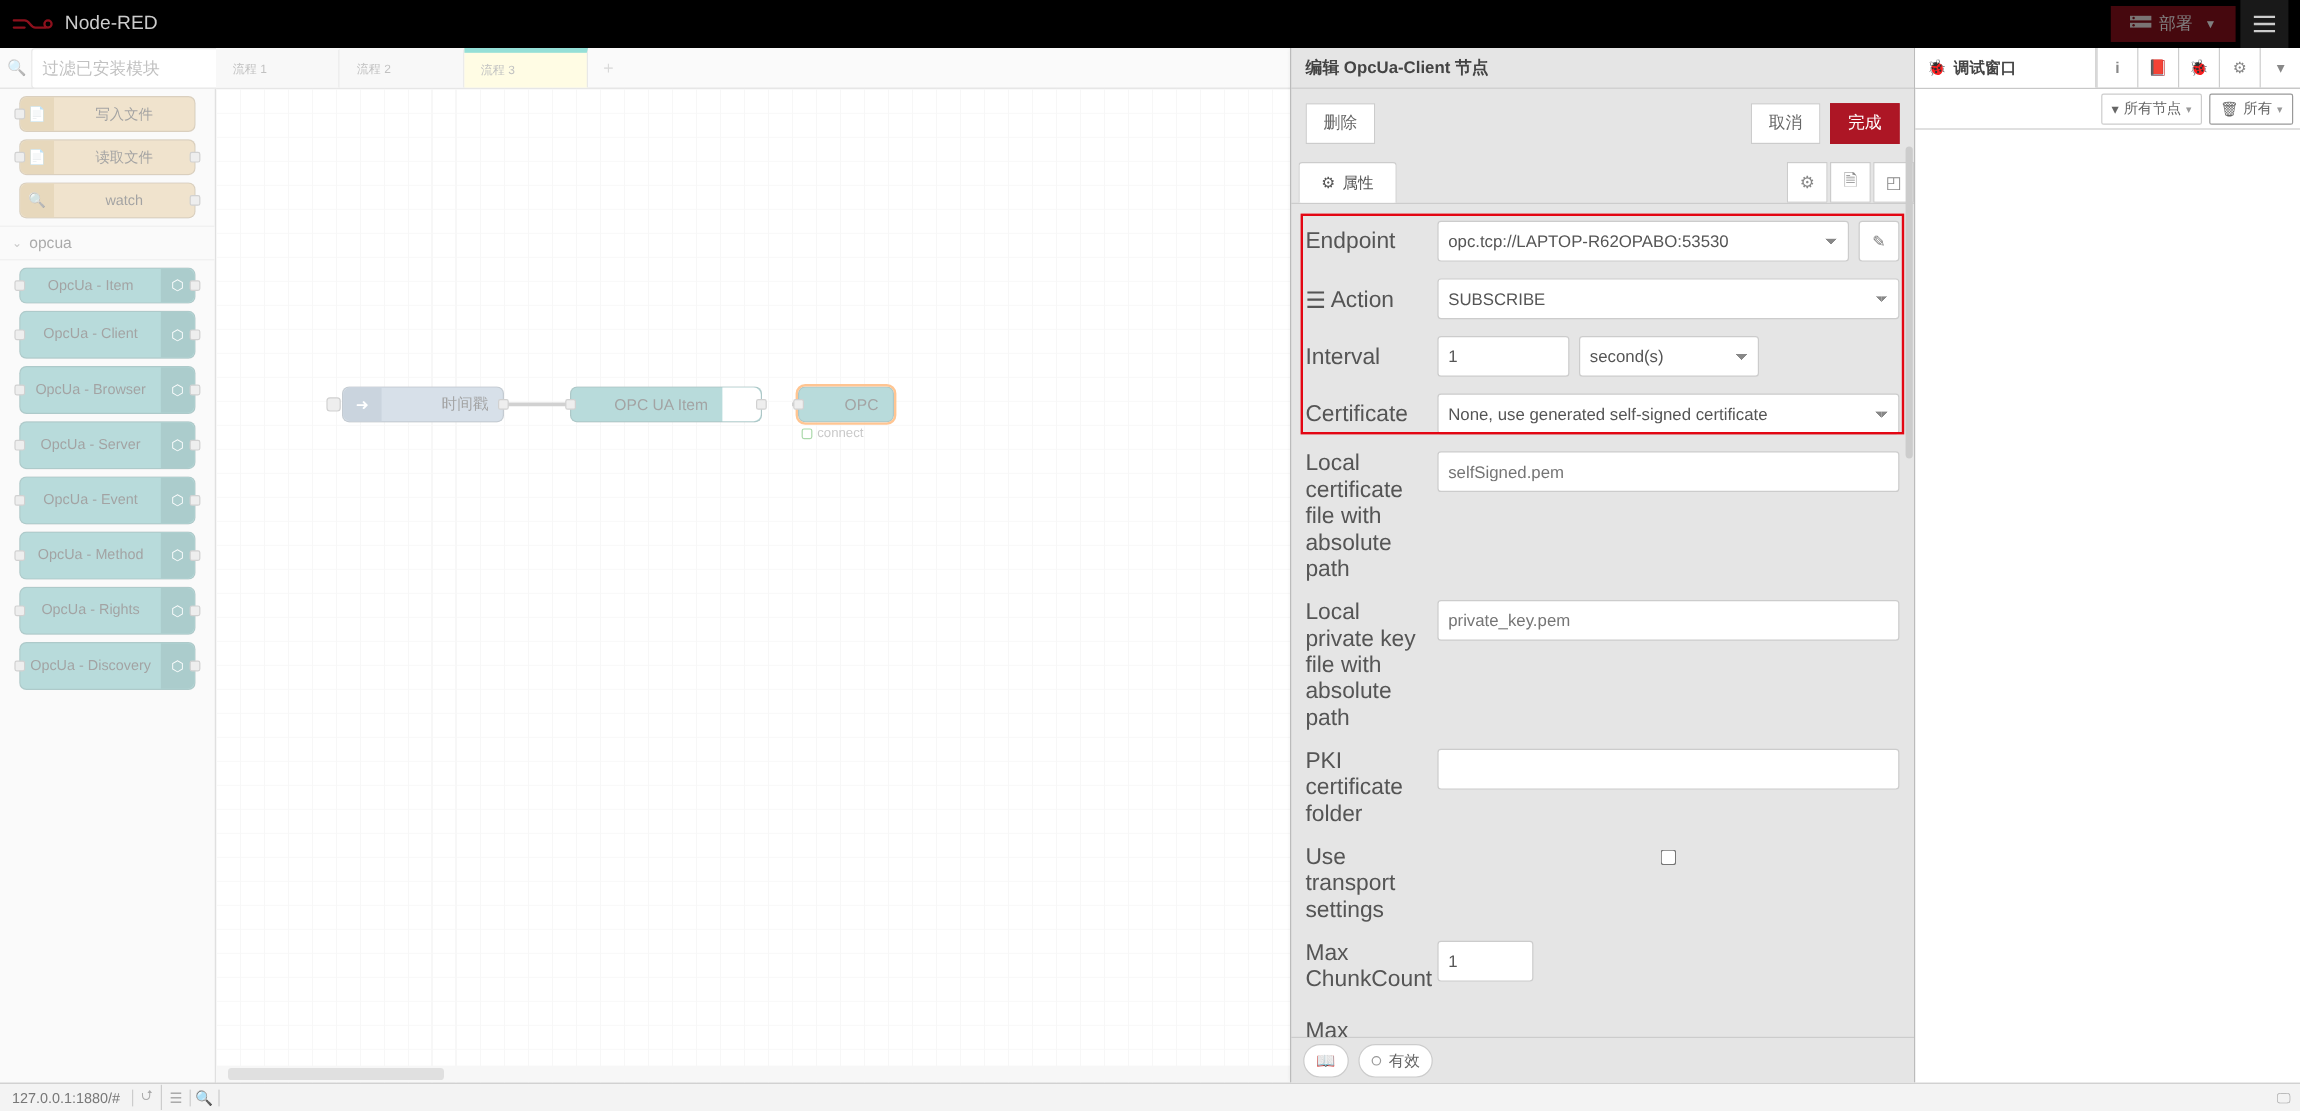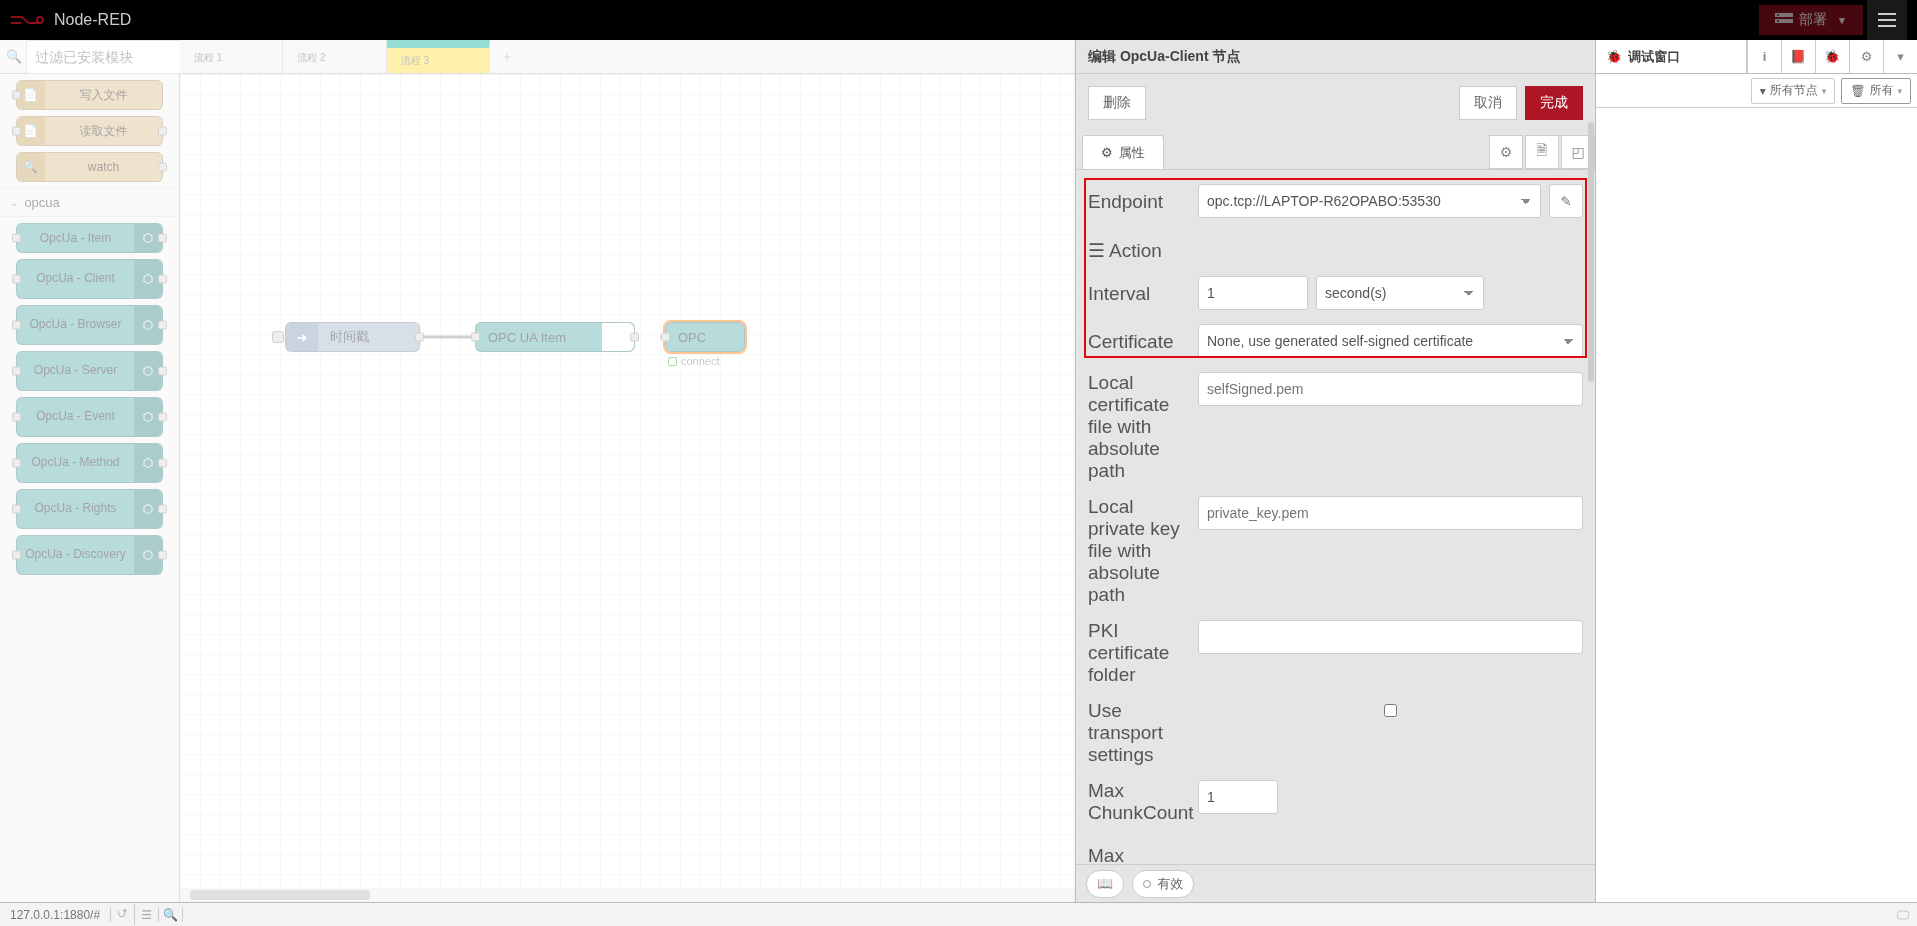--- a/index.html
+++ b/index.html
@@ -30,29 +30,29 @@
 .pal-node.teal{background:#62b0b0}
 .pal-node.teal .pal-icon{background:#468f8f;color:#fff}
 .port-dot{position:absolute;width:9px;height:9px;background:#d9d9d9;border:1px solid #999;border-radius:2px;top:50%;transform:translateY(-50%)}
 .pd-l{left:-5px}.pd-r{right:-5px}
 .cat-head{padding:6px 10px;font-size:13px;color:#444;background:#f3f3f3;display:flex;align-items:center;gap:6px;border-bottom:1px solid #ddd;border-top:1px solid #ddd}
 .cat-caret{font-size:10px;color:#888}
 
 .workcol{flex:1;display:flex;flex-direction:column;min-width:0;position:relative;z-index:1}
 .tabs{height:34px;display:flex;border-bottom:1px solid #bbb;background:#f3f3f3}
 .tab{padding:0 60px 0 14px;display:flex;align-items:center;border-right:1px solid #ccc;font-size:10px;color:#777;background:#efefef;border-top:2px solid transparent}
-.tab.active{background:#fde047;border-top:8px solid #14b8a6}
+.tab.active{background:#fef9c3;border-top:4px solid #14b8a6}
 .tab-add{width:34px;display:flex;align-items:center;justify-content:center;color:#aaa}
 .canvas-wrap{flex:1;position:relative;overflow:hidden}
 .canvas{position:absolute;inset:0;background-color:#fff;background-image:linear-gradient(#eee 1px,transparent 1px),linear-gradient(90deg,#eee 1px,transparent 1px);background-size:20px 20px}
 .flow-node{position:absolute;height:30px;border-radius:6px;display:flex;align-items:center;font-size:13px;color:#333;border:1px solid rgba(0,0,0,.25)}
 .flow-node .pal-icon{width:32px}
 .fn-blue{background:#a6bbcf}.fn-blue .pal-icon{background:#8aa0b7}
 .fn-teal{background:#62b0b0}.fn-teal .pal-icon{background:#fff;border-radius:0 6px 6px 0}
-.fn-label{flex:1;text-align:left;padding:0 12px}
+.fn-label{flex:1;text-align:right;padding:0 12px}
 .status-dot{position:absolute;bottom:-16px;left:2px;display:flex;align-items:center;gap:4px;font-size:11px;color:#888}
 .sd-box{width:9px;height:9px;border:1px solid #4a4;border-radius:2px}
 .wire{position:absolute;stroke:#999;stroke-width:3;fill:none}
 .vscroll{position:absolute;right:0;top:0;bottom:0;width:14px;background:#eee}
 .vscroll-thumb{position:absolute;left:2px;right:2px;top:10px;height:140px;background:#bbb;border-radius:3px}
 .hscroll{position:absolute;left:0;right:14px;bottom:0;height:14px;background:#eee}
 .hscroll-thumb{position:absolute;top:2px;bottom:2px;left:10px;width:180px;background:#bbb;border-radius:3px}
 
 .footer{height:24px;border-top:1px solid #bbb;display:flex;align-items:center;background:#f3f3f3;font-size:12px;color:#777}
 .footer .url{padding:0 10px;border-right:1px solid #ccc}
@@ -277,26 +277,29 @@
             <button class="icon-btn">
                 <span>✎</span>
               </button>
           </div>
         </div>
         <div class="form-row">
           <label>
               <span>☰</span>
               <span>Action</span>
             </label>
+          <div class="ctrl">
+              <select style="flex:1"><option>SUBSCRIBE</option></select>
+            </div>
         </div>
         <div class="form-row">
           <label>Interval</label>
           <div class="ctrl">
             <input type="text" style="width: 110px;" value="1">
-            <select style="width:168px"><option>second(s)</option></select>
+            <select style="width:150px"><option>second(s)</option></select>
           </div>
         </div>
         <div class="form-row">
           <label>Certificate</label>
           <div class="ctrl">
               <select style="flex:1"><option>None, use generated self-signed certificate</option></select>
             </div>
         </div>
       </div>
       <div class="form-row">

